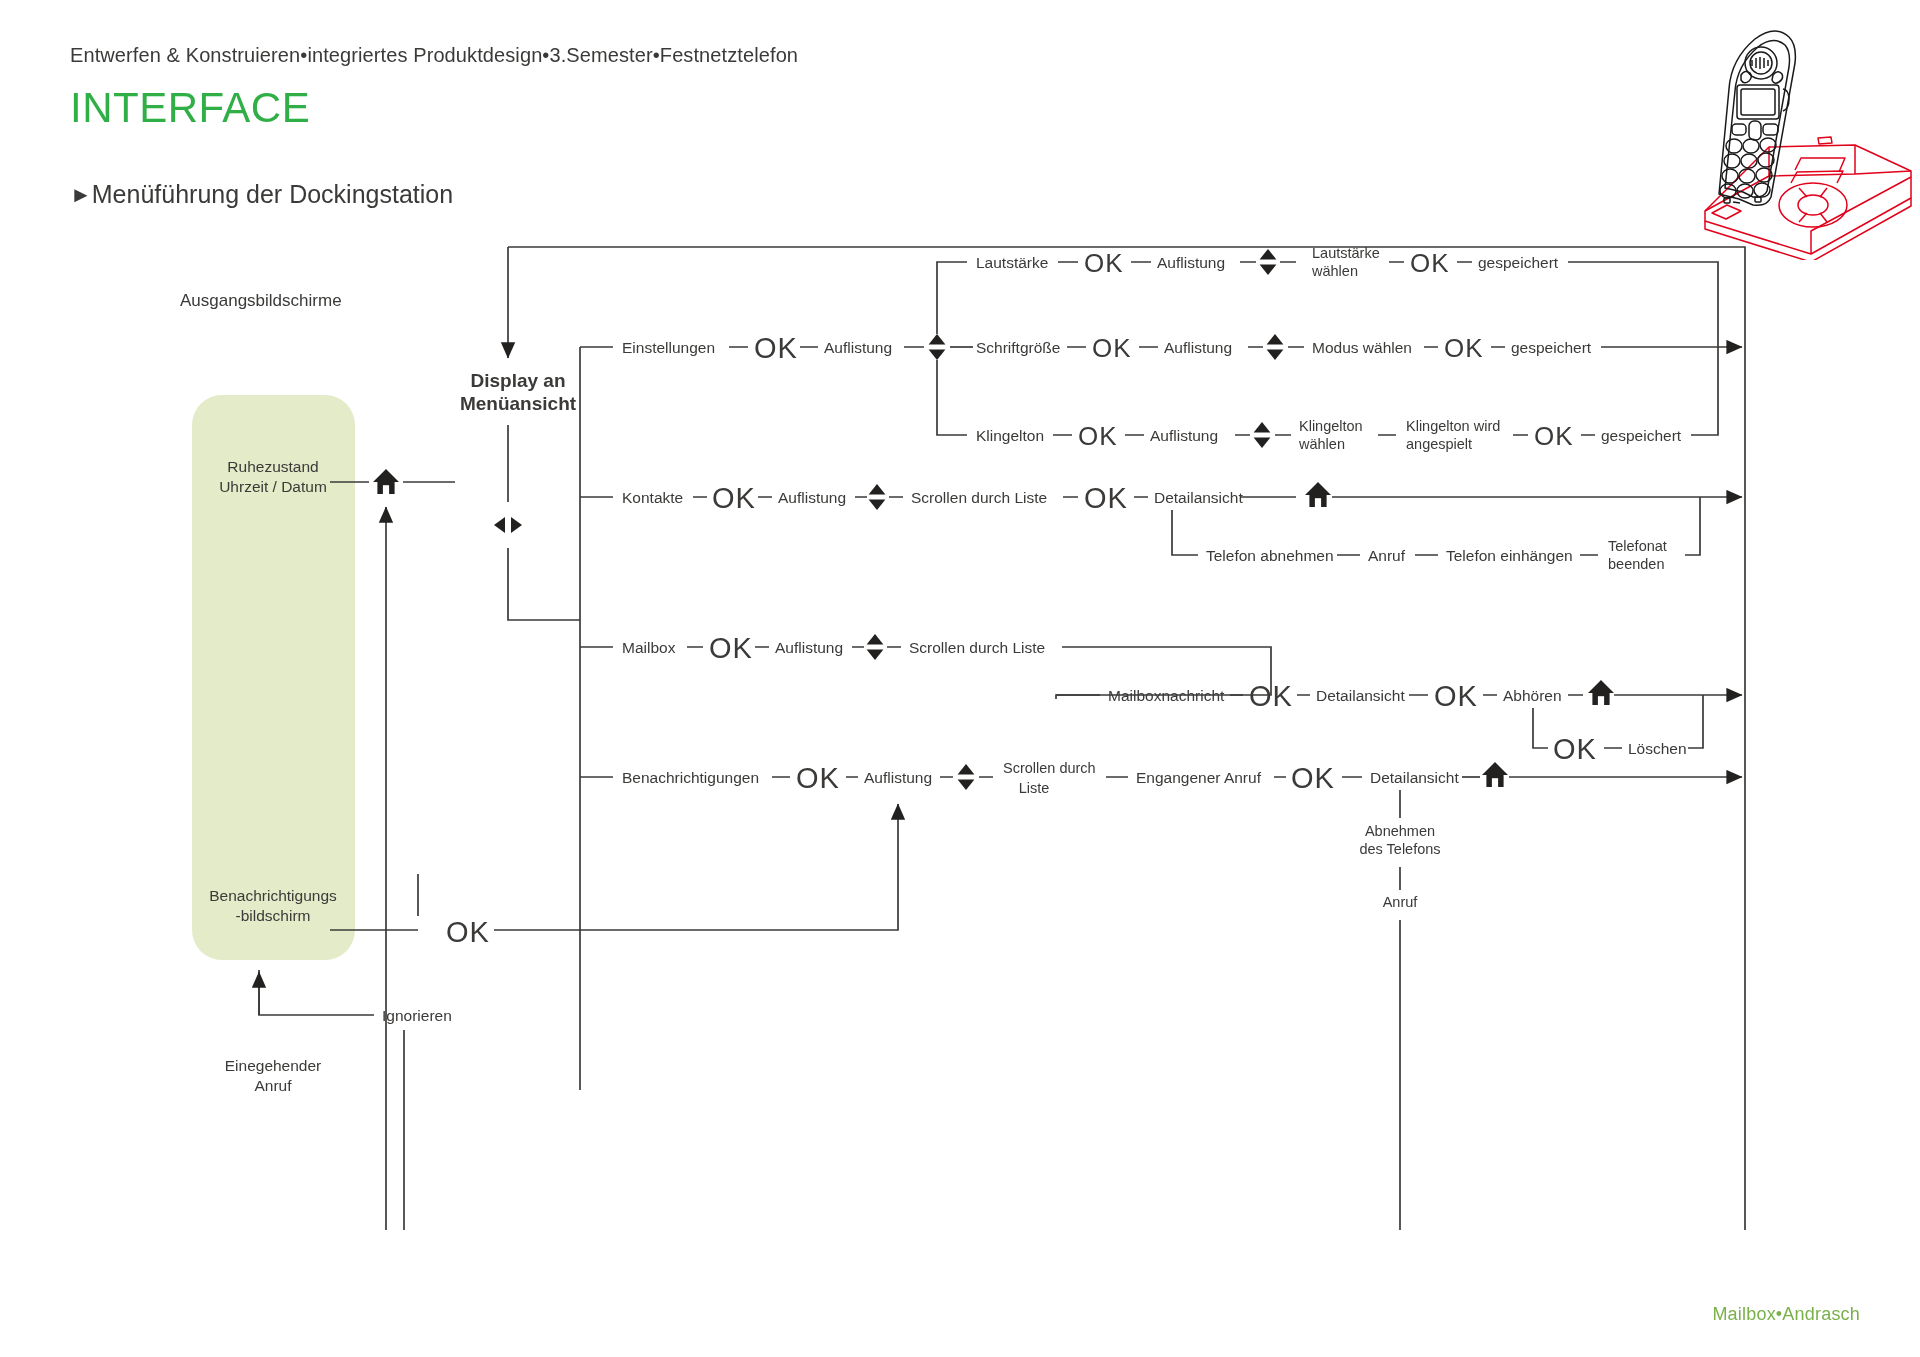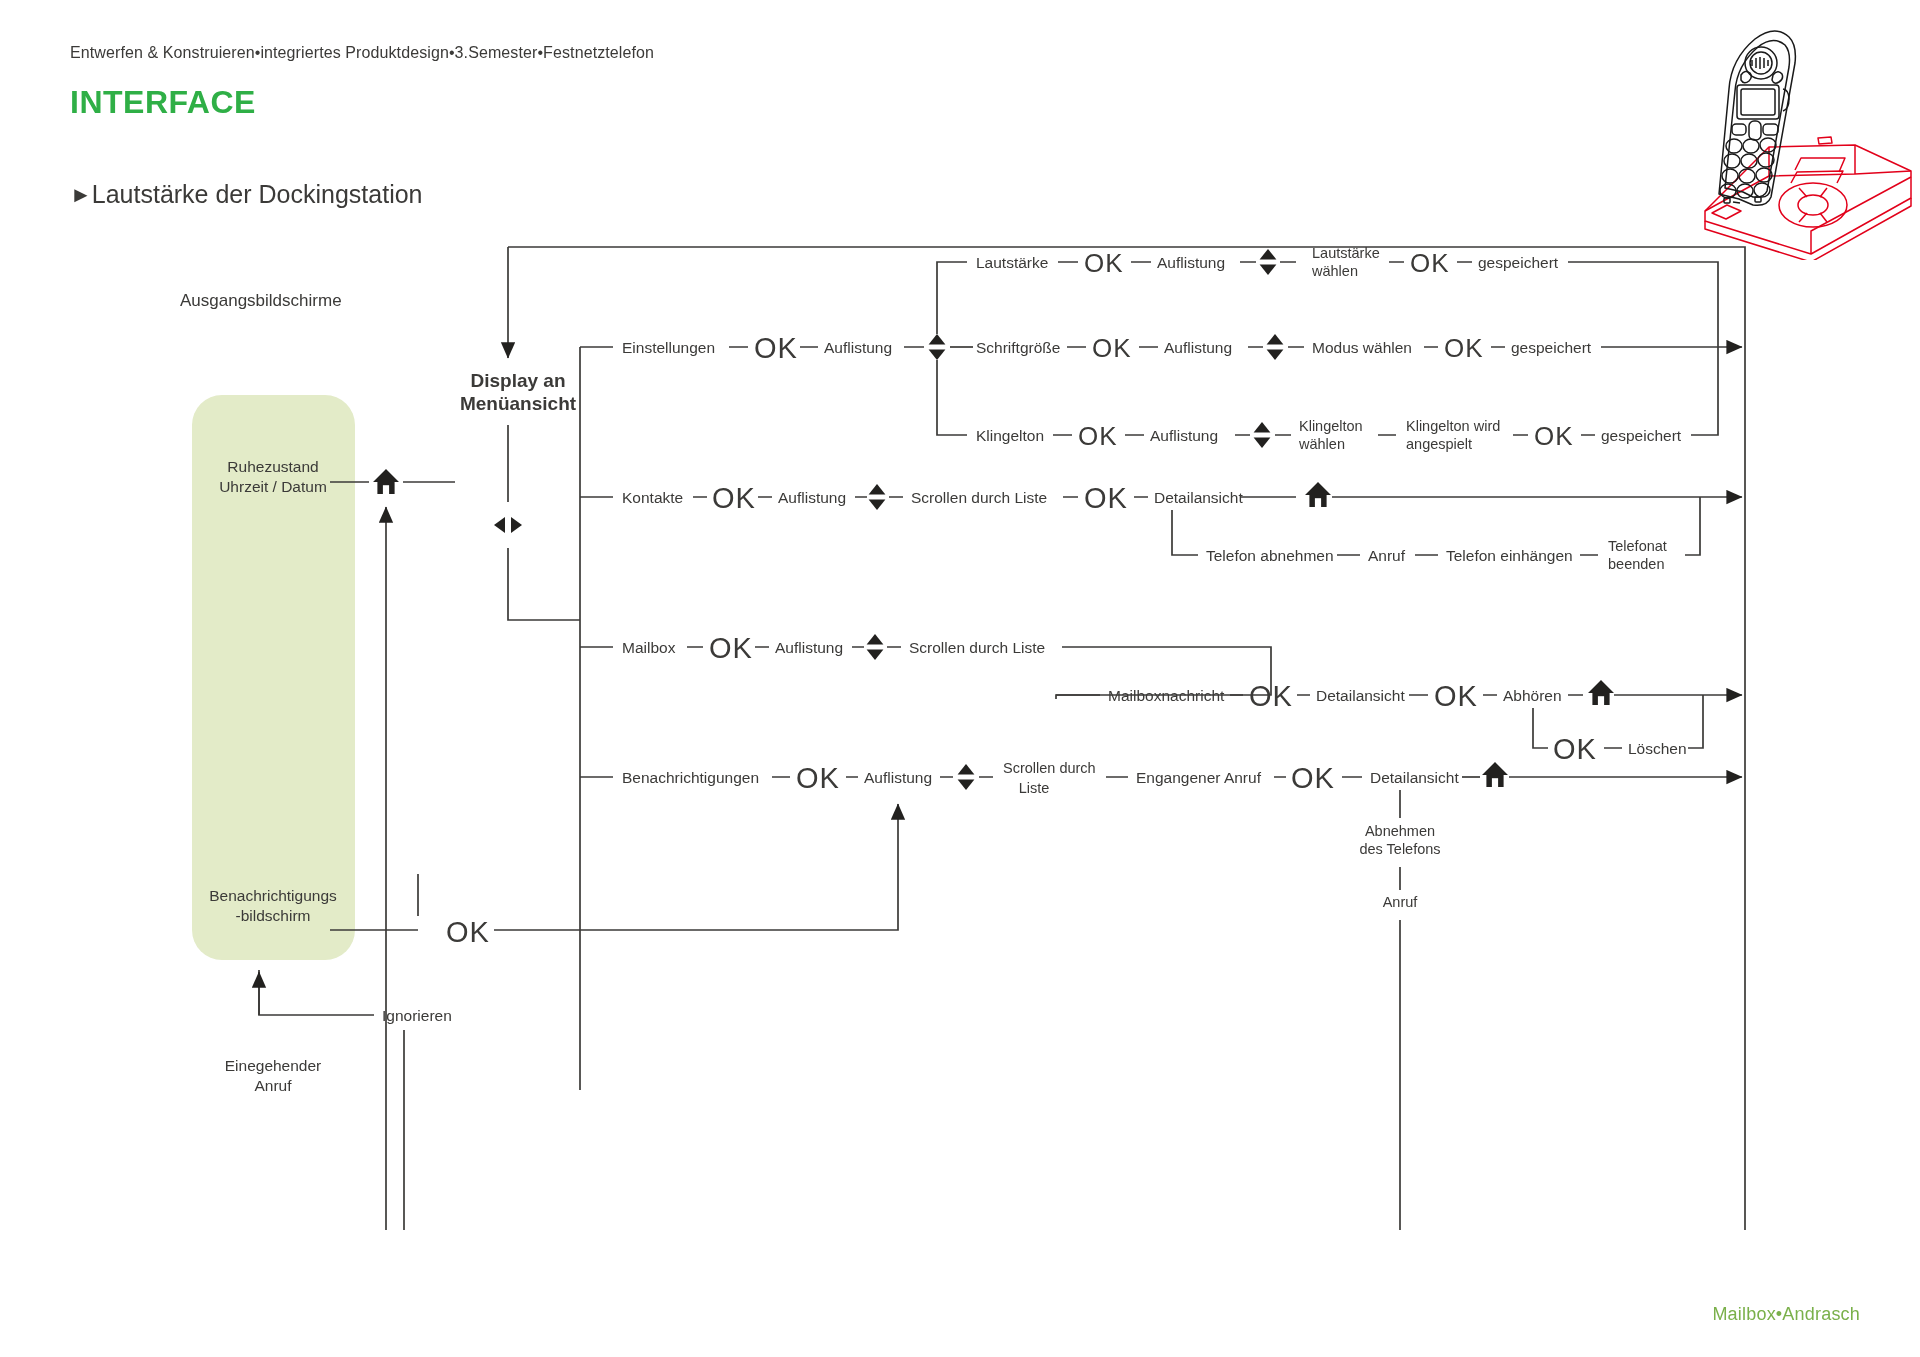--- a/index.html
+++ b/index.html
@@ -1,22 +1,22 @@
 <!DOCTYPE html>
 <html><head>
 <meta charset="utf-8">
 <style>
   html,body{margin:0;padding:0;background:#ffffff;}
   body{width:1920px;height:1357px;position:relative;
        font-family:"Liberation Sans","DejaVu Sans",sans-serif;color:#3b3a38;overflow:hidden;}
 
   #page{position:absolute;inset:0;}
 
-  .kicker{position:absolute;left:70px;top:44px;font-size:16px;color:#3b3a38;letter-spacing:.1px;white-space:nowrap;}
-  .title{position:absolute;left:70px;top:84px;font-size:32px;font-weight:bold;color:#2faf46;letter-spacing:.5px;}
+  .kicker{position:absolute;left:70px;top:44px;font-size:20px;color:#3b3a38;letter-spacing:.1px;white-space:nowrap;}
+  .title{position:absolute;left:70px;top:84px;font-size:42px;font-weight:normal;color:#2faf46;letter-spacing:.5px;}
   .subtitle{position:absolute;left:70px;top:180px;font-size:25px;color:#3b3a38;white-space:nowrap;}
   .subtitle .tri{display:inline-block;color:#3b3a38;font-size:22px;transform:translateY(-1px);}
 
   .signature{position:absolute;right:60px;bottom:32px;font-size:18px;color:#7ab04a;letter-spacing:.2px;}
 
   .phone-art{position:absolute;left:1703px;top:25px;width:210px;height:235px;}
 
   #flow{position:absolute;left:0;top:230px;width:1920px;height:1000px;}
 
   svg text{font-family:"Liberation Sans","DejaVu Sans",sans-serif;fill:#3b3a38;}
@@ -32,21 +32,21 @@
   .blk{fill:#22211f;}
 </style>
 </head>
 <body>
 
 <div id="page">
 
   <div class="kicker">Entwerfen &amp; Konstruieren•integriertes Produktdesign•3.Semester•Festnetztelefon</div>
   <div class="title">INTERFACE</div>
   <div class="subtitle">
-    <span class="tri">►</span><span>Lautstärke der Dockingstation</span>
+    <span class="tri">►</span><span>Menüführung der Dockingstation</span>
   </div>
 
   <div class="phone-art">
     <svg viewBox="0 0 210 235" width="210" height="235">
       <g fill="none" stroke="#e2001a" stroke-width="1.5" stroke-linejoin="round">
         <path d="M2 186 L2 196 L108 229 L208 173 L208 146 L152 120 L66 122 Z"></path>
         <path d="M2 186 L66 151 L152 149 L208 146"></path>
         <path d="M66 151 L66 122"></path>
         <path d="M152 149 L152 120"></path>
         <path d="M108 229 L108 206 L208 152"></path>

